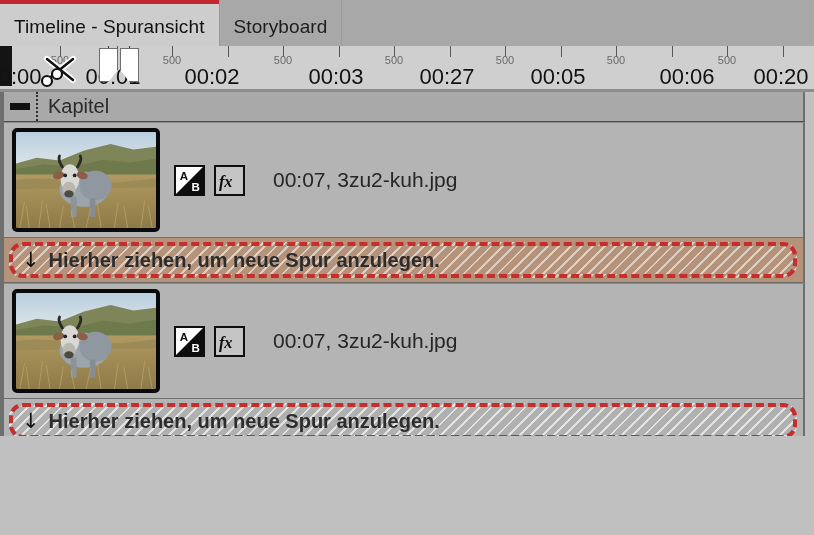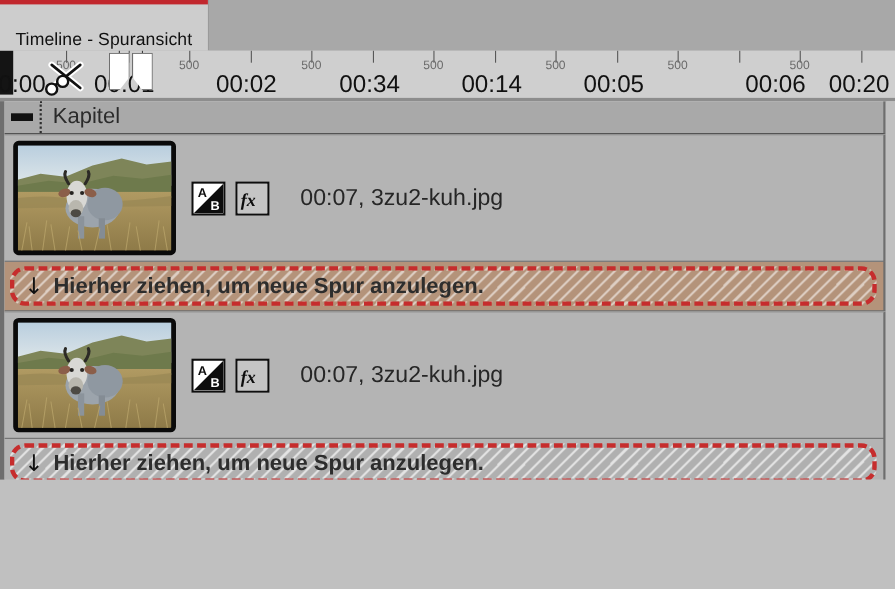--- a/index.html
+++ b/index.html
@@ -18,24 +18,24 @@
     position: absolute;
     left: 0; top: 0;
     width: 814px; height: 46px;
     background: #a8a8a8;
     display: flex;
     align-items: stretch;
   }
   .tab {
     position: relative;
     display: flex;
-    align-items: flex-end;
+    align-items: flex-start;
     justify-content: center;
-    padding: 0 14px;
-    font-size: 16px;
+    padding: 16px 14px;
+    font-size: 19px;
     color: #1d1d1d;
     background: #a8a8a8;
     border-right: 1px solid #9a9a9a;
     cursor: default;
     letter-spacing: 0.1px;
   }
   .tab.active {
     background: #cdcdcd;
     color: #111;
   }
@@ -273,20 +273,23 @@
     width: 9px; height: 443px;
     background: #c0c0c0;
   }
 </style>
 </head>
 <body>
 
 <div class="tabbar">
   <div class="tab active">
     <span>Timeline - Spuransicht</span>
+  </div>
+  <div class="tab">
+    <span>Storyboard</span>
   </div>
   <div class="tab-spacer"></div>
 </div>
 
 <div class="ruler">
   <div class="ruler-left-cap"></div>
   <div id="ruler-ticks">
       <div class="tickmark" style="left: 60px;"></div>
       <div class="tickmark" style="left: 117px;"></div>
       <div class="tickmark" style="left: 172px;"></div>
@@ -307,25 +310,25 @@
       <div class="tick-minor-label" style="left: 172px;">500</div>
       <div class="tick-minor-label" style="left: 283px;">500</div>
       <div class="tick-minor-label" style="left: 394px;">500</div>
       <div class="tick-minor-label" style="left: 505px;">500</div>
       <div class="tick-minor-label" style="left: 616px;">500</div>
       <div class="tick-minor-label" style="left: 727px;">500</div>
     </div>
   <div id="ruler-major">
       <div class="tick-major-label" style="left: 14px;">00:00</div>
       <div class="tick-major-label" style="left: 113px;">00:01</div>
-      <div class="tick-major-label" style="left: 224px;">00:02</div>
-      <div class="tick-major-label" style="left: 336px;">00:34</div>
-      <div class="tick-major-label" style="left: 447px;">00:14</div>
+      <div class="tick-major-label" style="left: 212px;">00:02</div>
+      <div class="tick-major-label" style="left: 336px;">00:03</div>
+      <div class="tick-major-label" style="left: 447px;">00:27</div>
       <div class="tick-major-label" style="left: 558px;">00:05</div>
-      <div class="tick-major-label" style="left: 705px;">00:06</div>
+      <div class="tick-major-label" style="left: 687px;">00:06</div>
       <div class="tick-major-label" style="left: 781px;">00:20</div>
     </div>
   <div id="ruler-markers">
       <div class="marker-stem" style="left: 108px;"></div>
       <div class="marker in" style="left: 99px;"></div>
       <div class="marker-stem" style="left: 129px;"></div>
       <div class="marker out" style="left: 120px;"></div>
     </div>
 </div>
 

